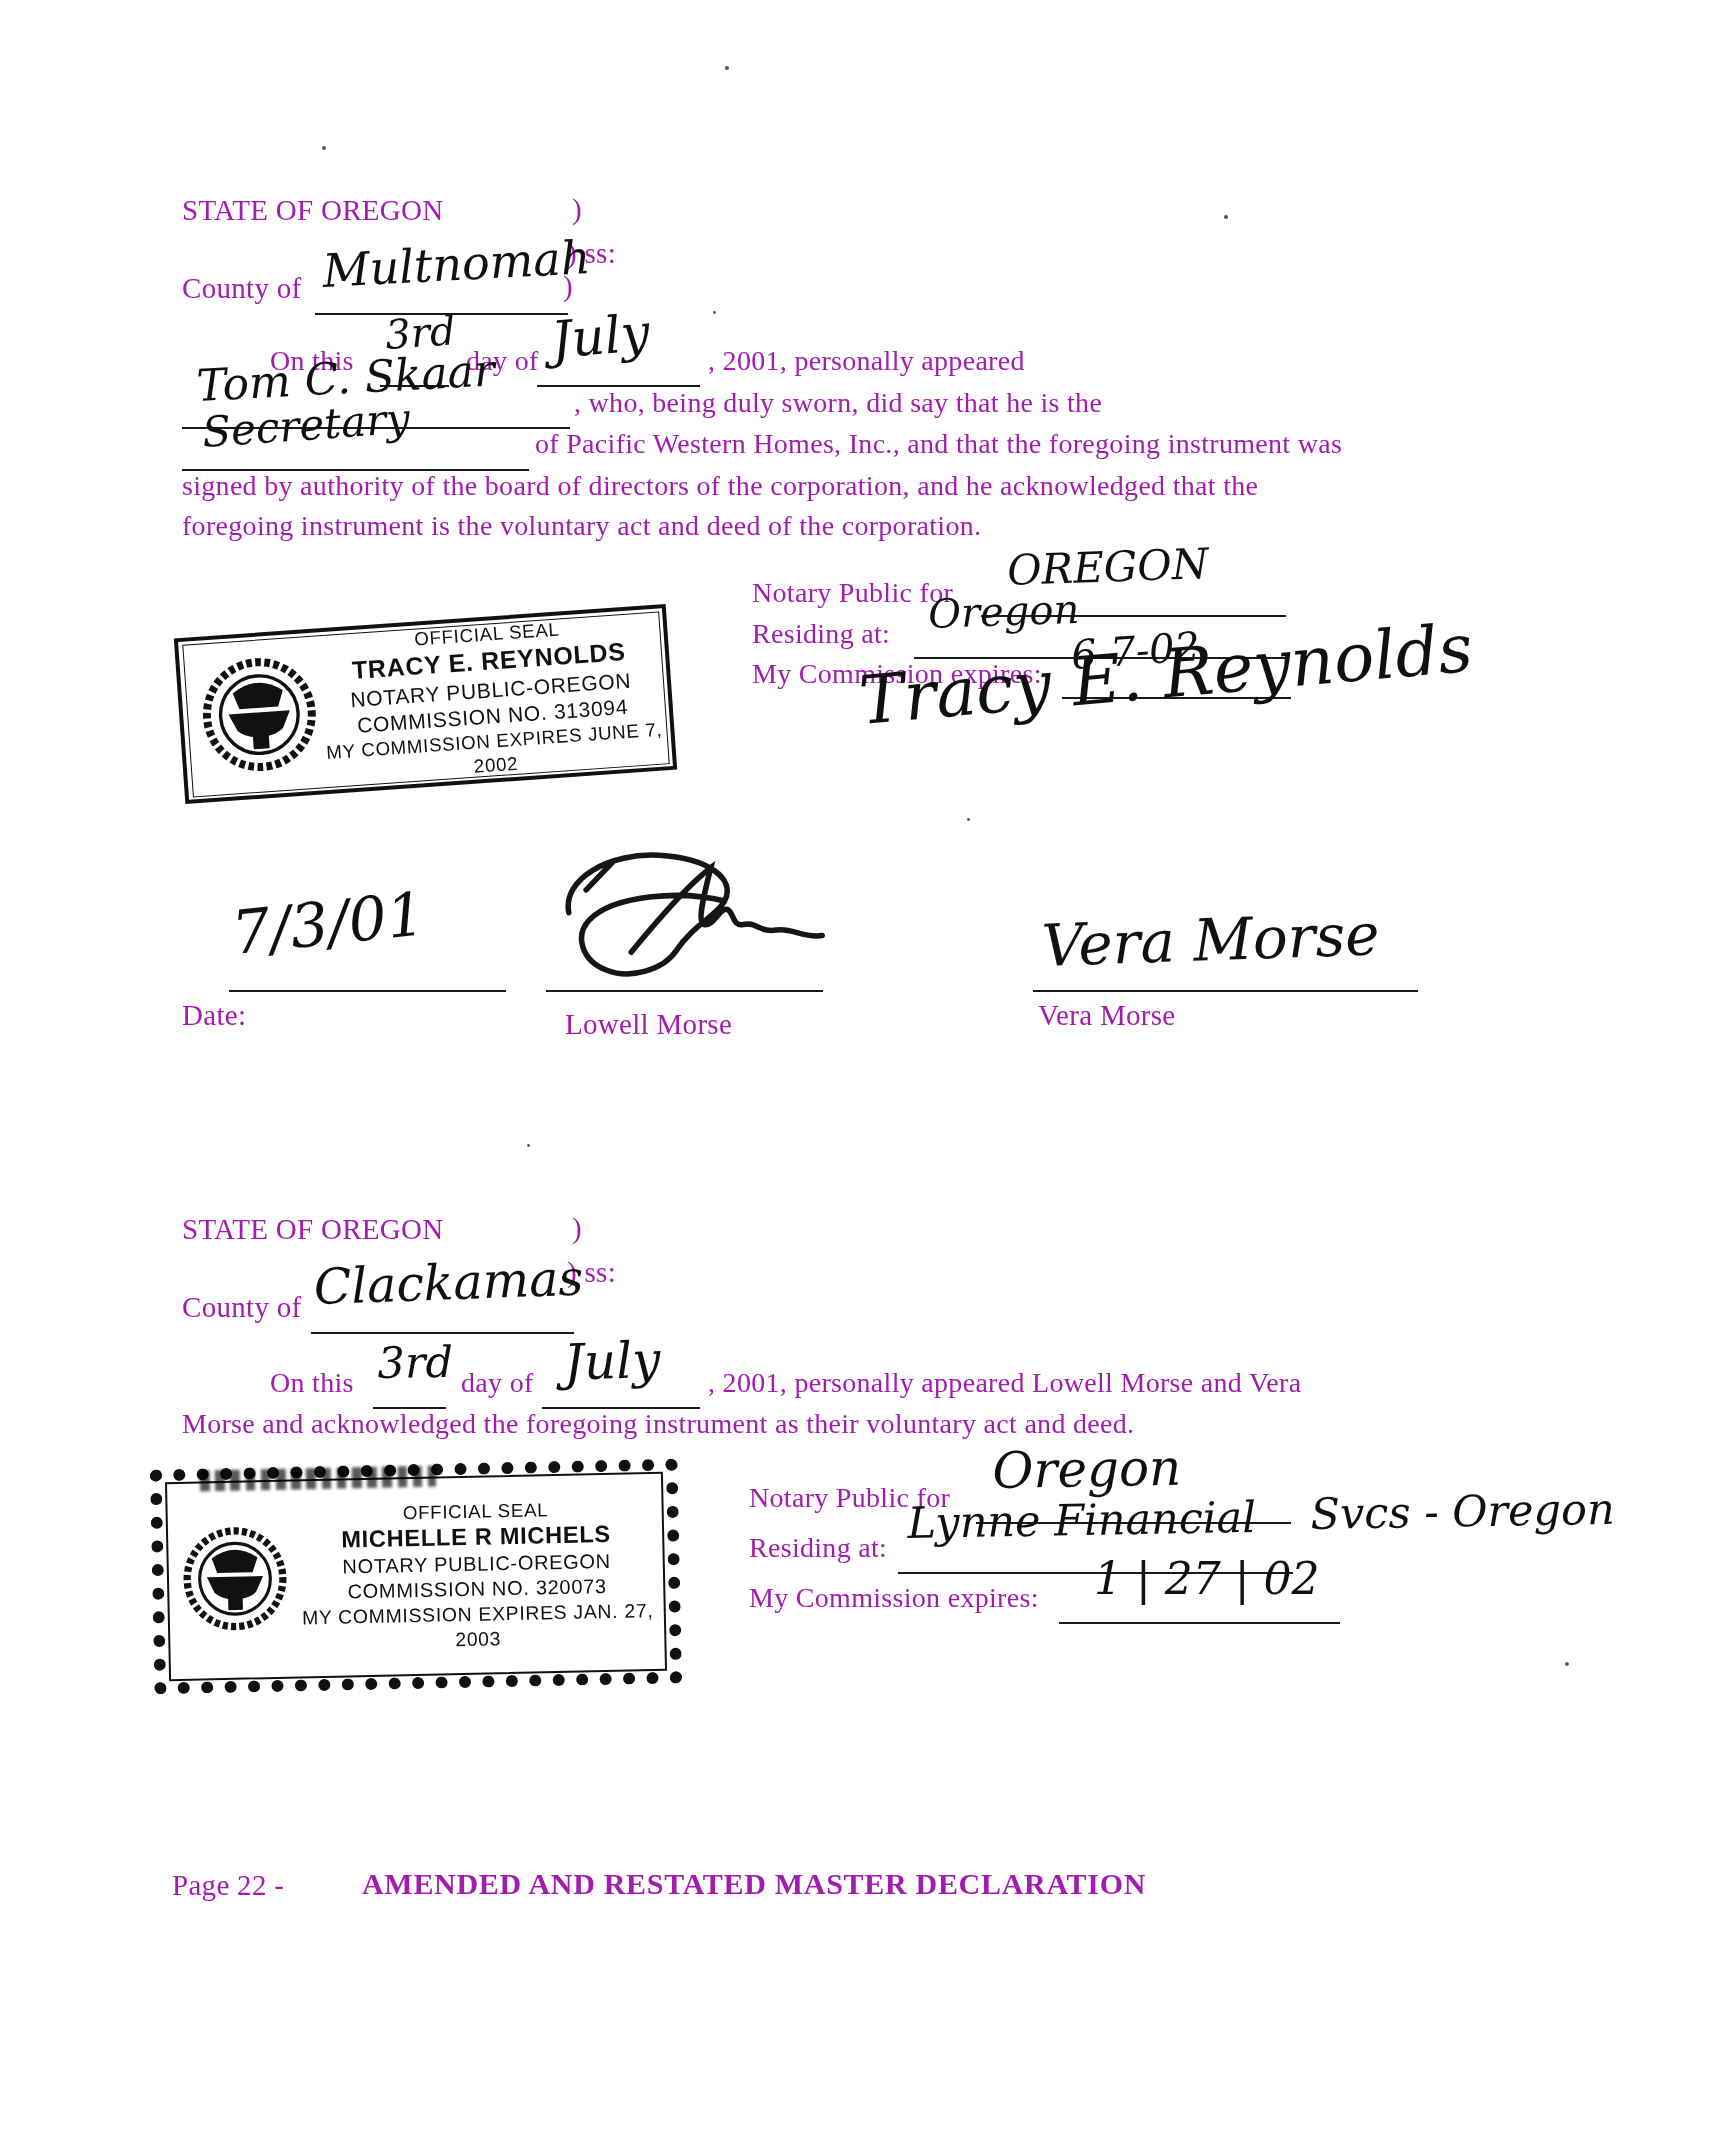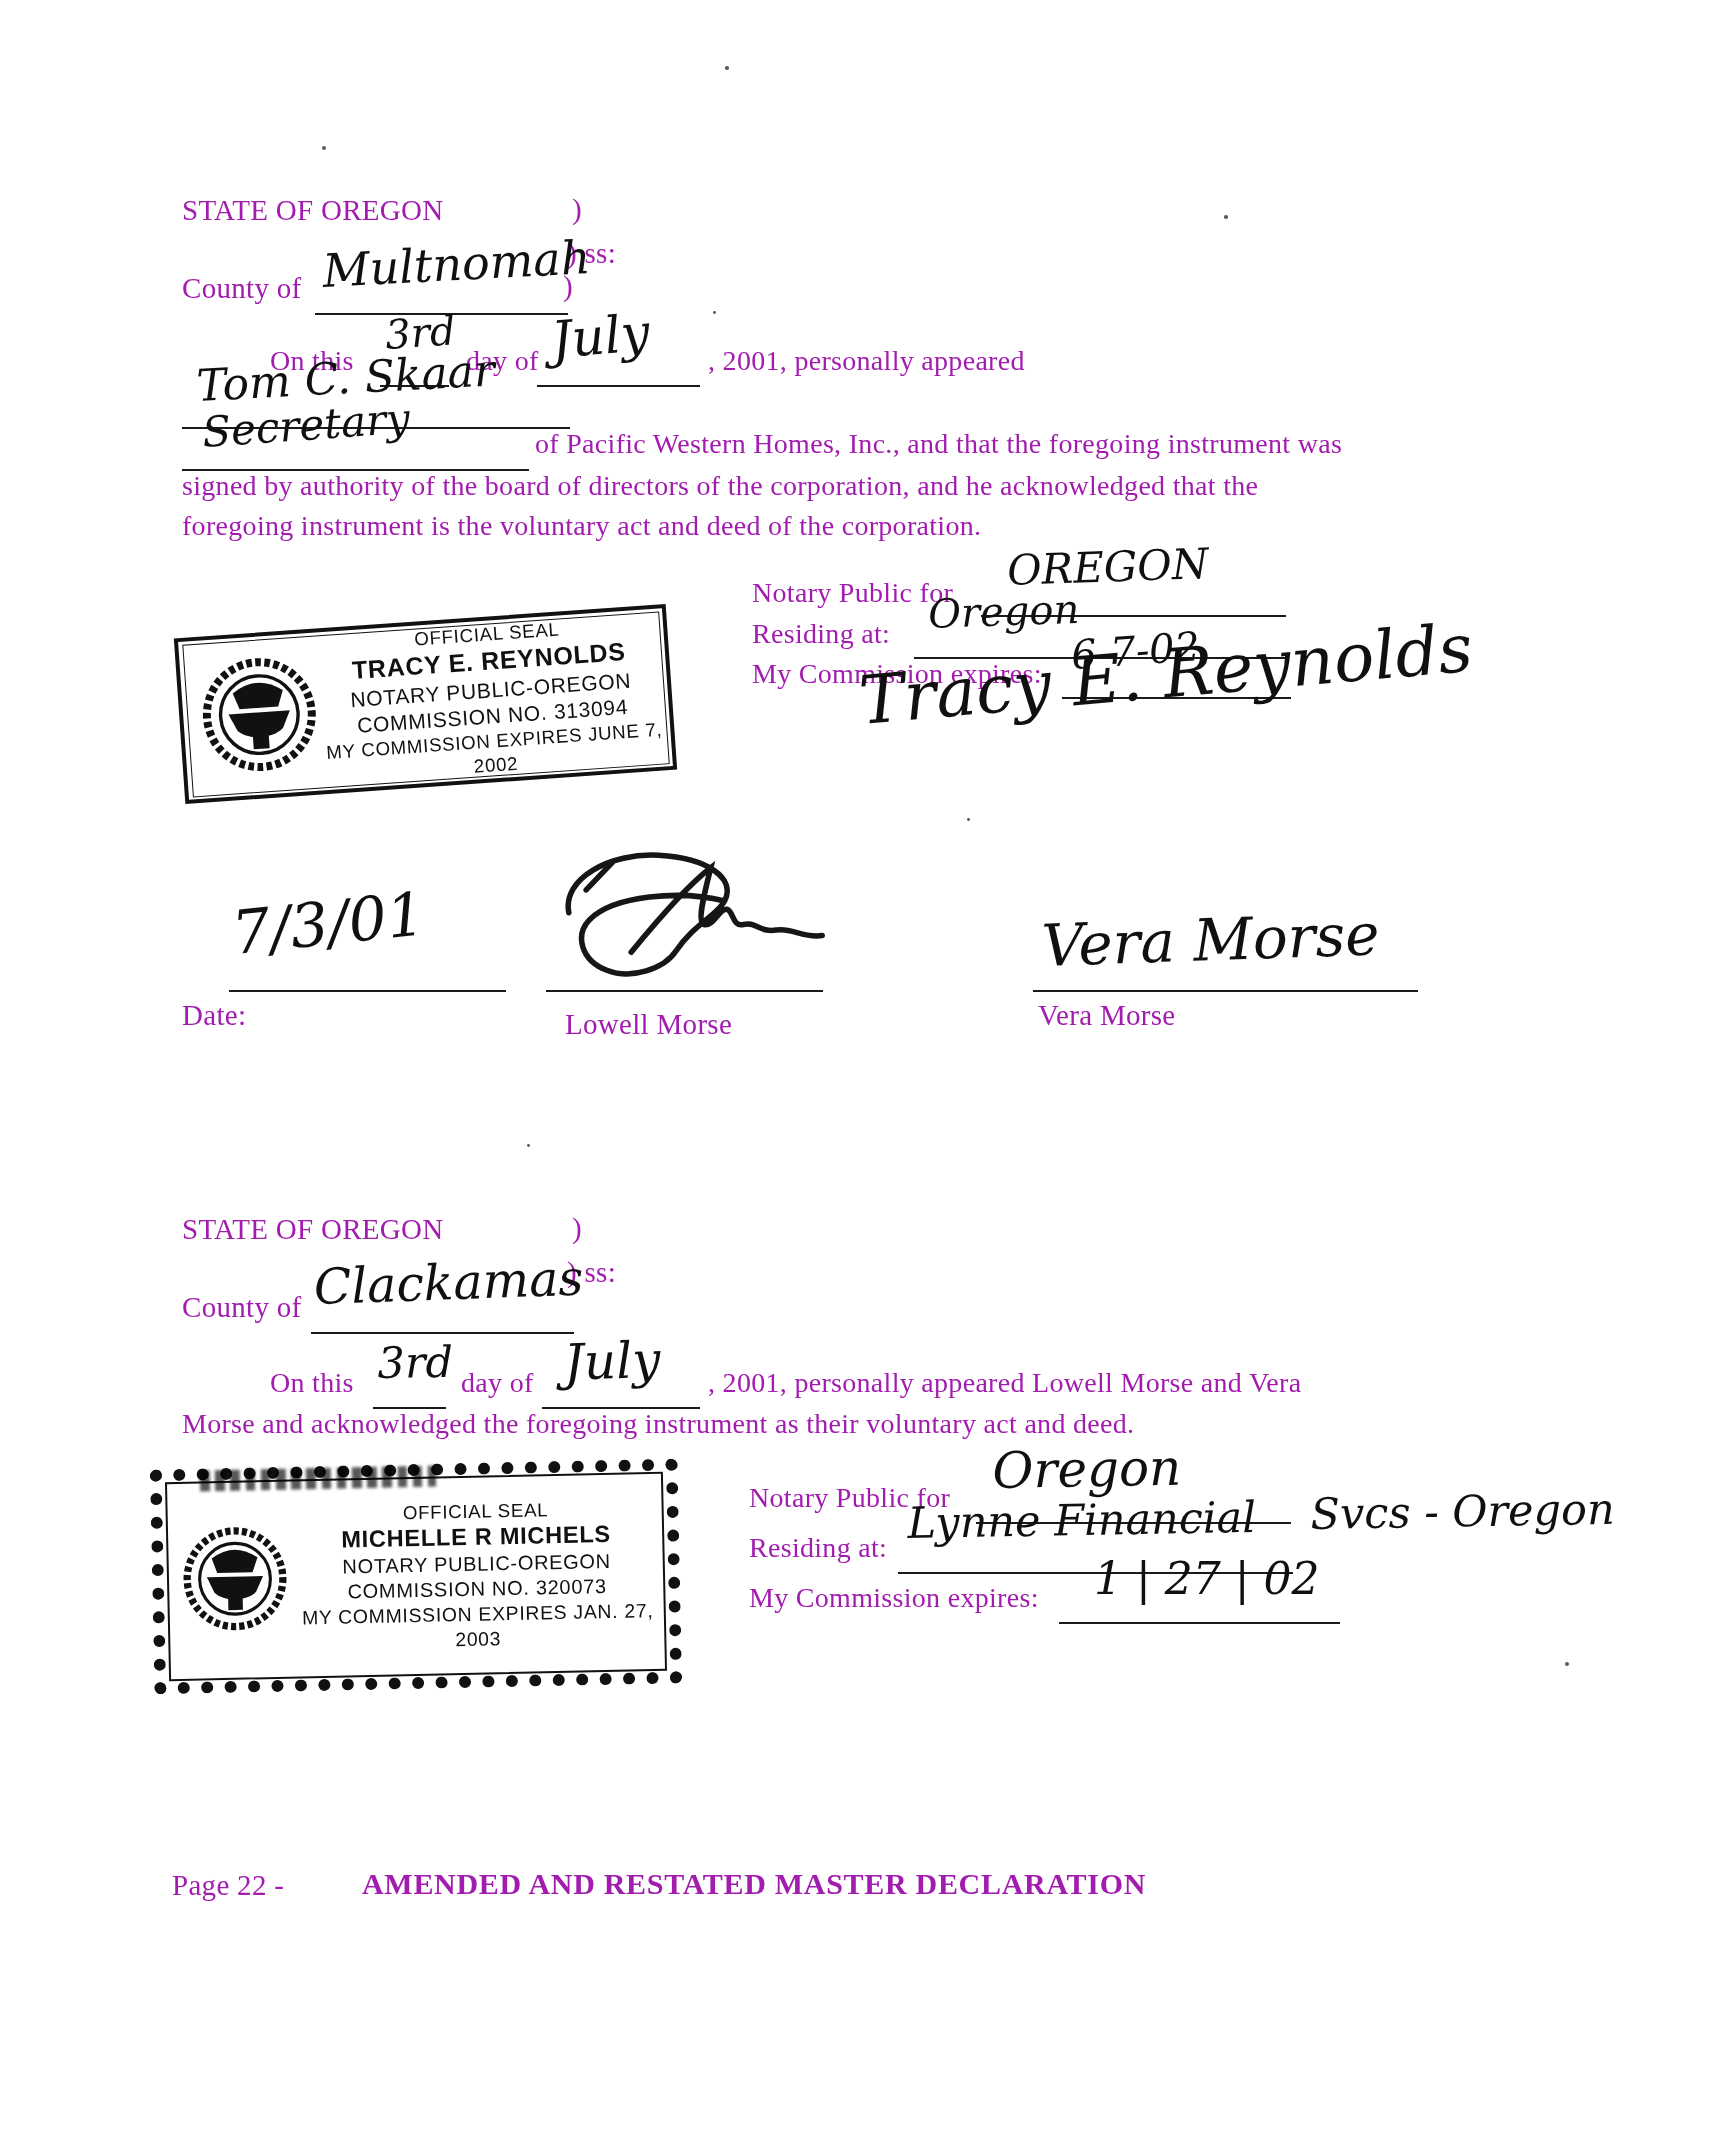--- a/index.html
+++ b/index.html
@@ -51,20 +51,21 @@
   <div class="typed" style="left:270px;top:345px;">On this</div>
   <div class="hand" style="left:387px;top:312px;font-size:40px;transform:rotate(-4deg);">3rd</div>
   <div class="blank" style="left:380px;top:385px;width:69px;"></div>
   <div class="typed" style="left:466px;top:345px;">day of</div>
   <div class="hand" style="left:554px;top:311px;font-size:51px;transform:rotate(-5deg);">July</div>
   <div class="blank" style="left:537px;top:385px;width:163px;"></div>
   <div class="typed" style="left:708px;top:345px;font-family:Liberation Serif, serif;">, 2001,  personally appeared</div>
 
   <div class="hand" style="left:198px;top:360px;font-size:44px;transform:rotate(-3deg);">Tom C. Skaar</div>
   <div class="blank" style="left:182px;top:427px;width:388px;"></div>
+  <div class="typed" style="left:574px;top:387px;">, who, being duly sworn, did say that he is the</div>
 
   <div class="hand" style="left:204px;top:408px;font-size:42px;transform:rotate(-4deg);">Secretary</div>
   <div class="blank" style="left:182px;top:469px;width:347px;"></div>
   <div class="typed" style="left:535px;top:428px;">of  Pacific Western Homes, Inc., and that the foregoing instrument was</div>
   <div class="typed" style="left:182px;top:510px;">foregoing instrument is the voluntary act and deed of the corporation.</div>
   <div class="typed" style="left:182px;top:470px;">signed by authority of the board of directors of the corporation,  and he acknowledged that the</div>
 
   <div class="typed" style="left:752px;top:577px;">Notary Public for</div>
   <div class="hand" style="left:1008px;top:546px;font-size:42px;transform:rotate(-2deg);">OREGON</div>
   <div class="blank" style="left:981px;top:615px;width:305px;"></div>

